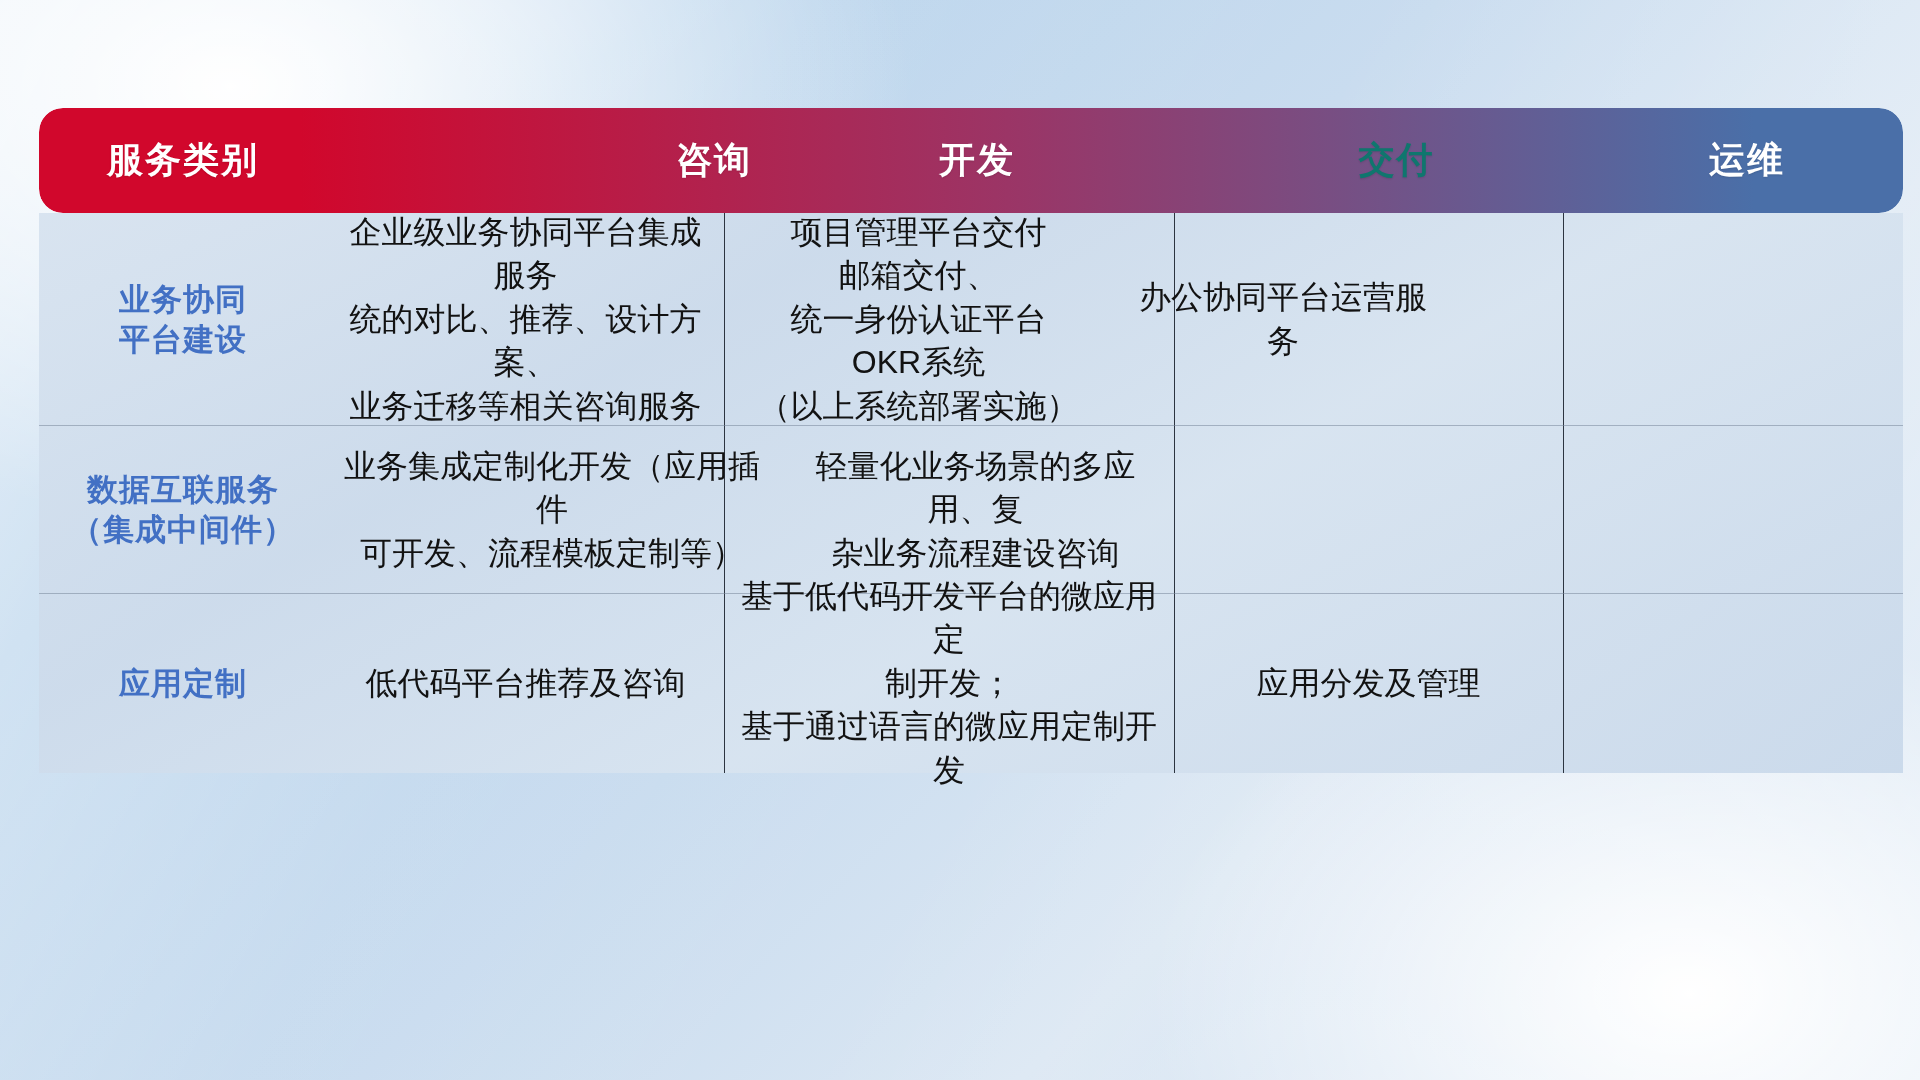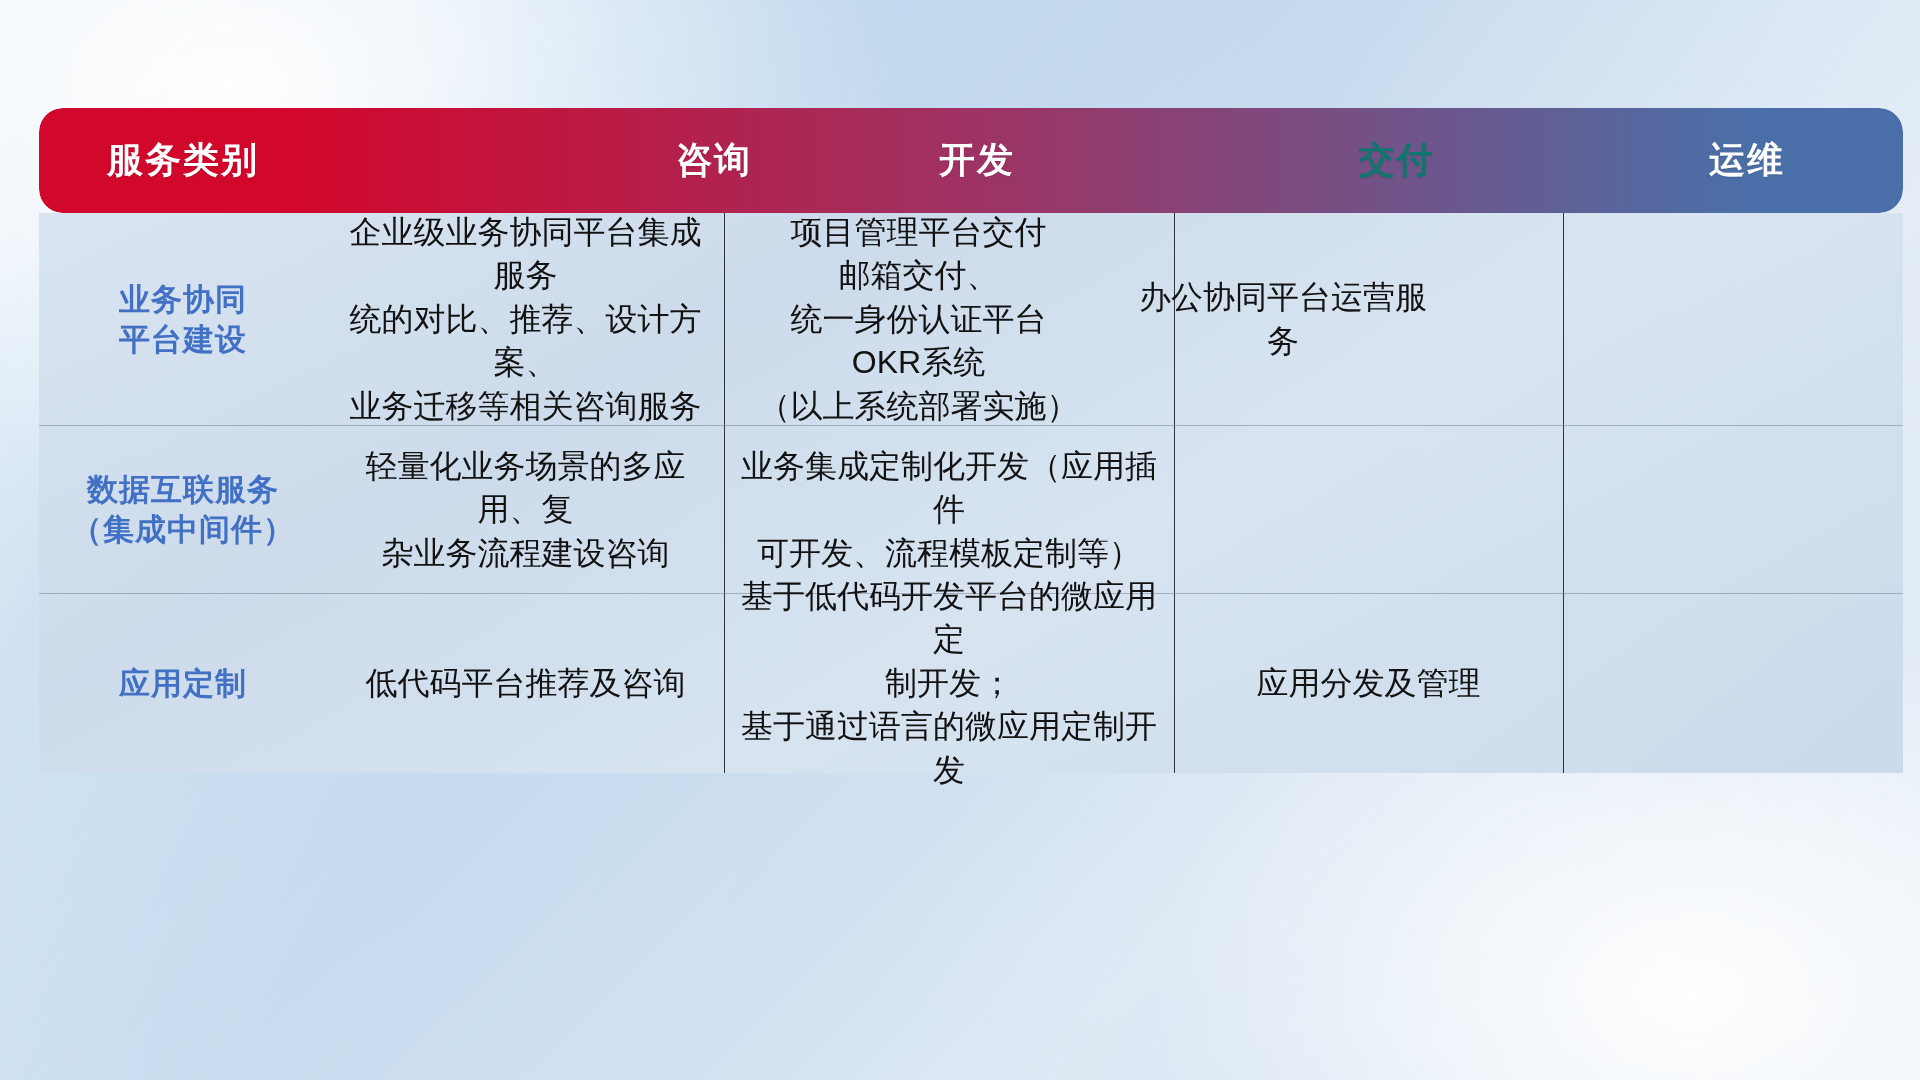--- a/index.html
+++ b/index.html
@@ -150,27 +150,27 @@
           <div class="inner cell-text" style="color: rgb(18, 18, 18);">办公协同平台运营服务</div>
         </div>
         <div class="row-sep" style="bottom:0;"></div>
       </div>
 
       <div class="trow r2">
         <div class="cell" style="width:288px;">
           <div class="inner cat-label" style="color: rgb(66, 112, 196);">数据互联服务
 （集成中间件）</div>
         </div>
+        <div class="cell" style="width:450px;">
+          <div class="inner cell-text" style="color: rgb(18, 18, 18);">业务集成定制化开发（应用插件
+可开发、流程模板定制等）</div>
+        </div>
         <div class="cell" style="width:397px;">
           <div class="inner cell-text" style="color: rgb(18, 18, 18);">轻量化业务场景的多应用、复
 杂业务流程建设咨询</div>
-        </div>
-        <div class="cell" style="width:450px;">
-          <div class="inner cell-text" style="color: rgb(18, 18, 18);">业务集成定制化开发（应用插件
-可开发、流程模板定制等）</div>
         </div>
         <div class="cell" style="width:389px;">
           <div class="inner cell-text" style="color: rgb(18, 18, 18);"></div>
         </div>
         <div class="cell" style="width:340px;">
           <div class="inner cell-text" style="color: rgb(18, 18, 18);"></div>
         </div>
         <div class="row-sep" style="bottom:0;"></div>
       </div>
 

